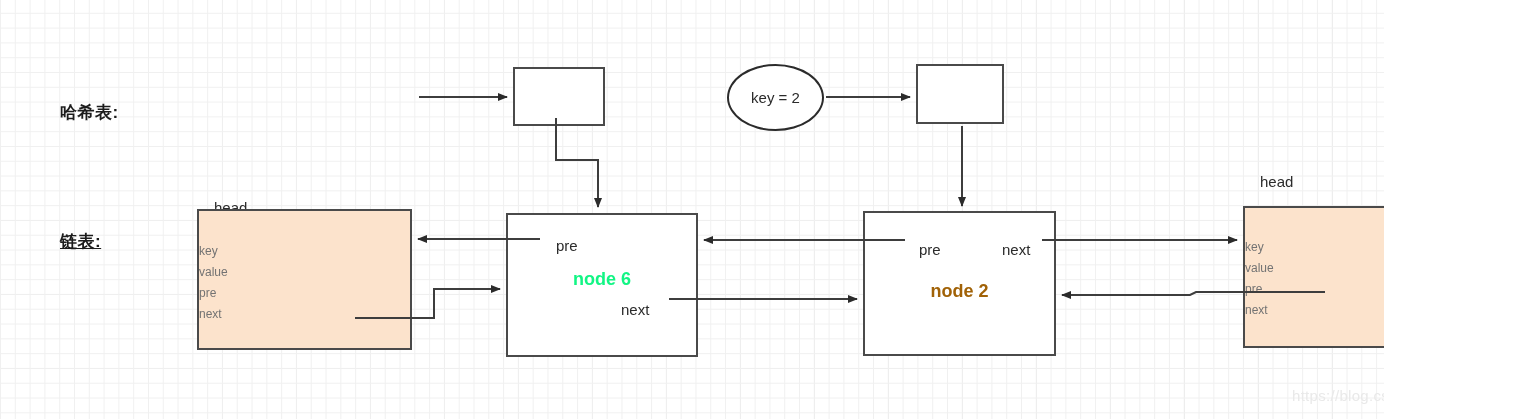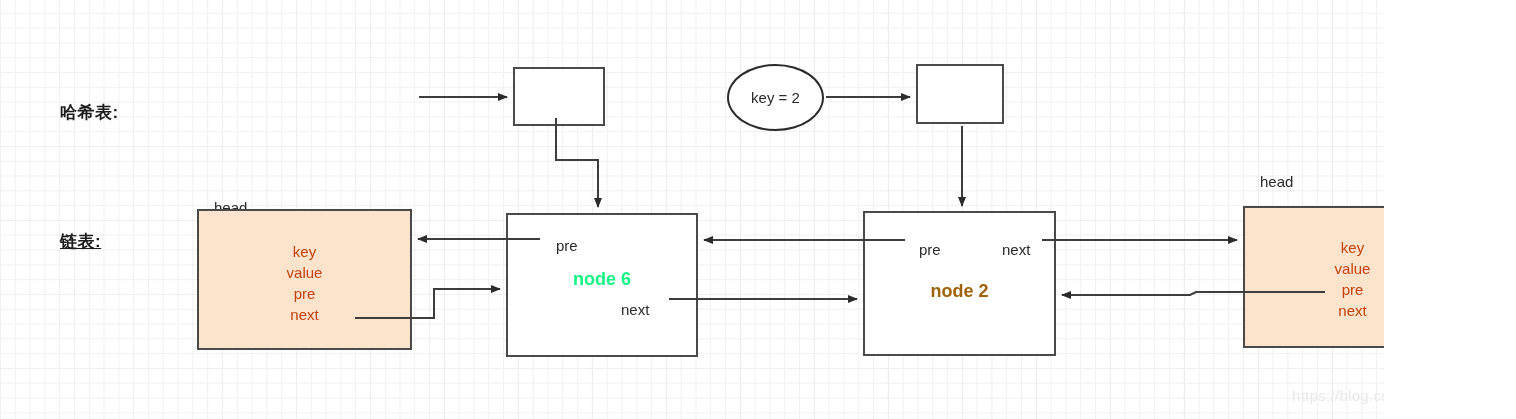--- a/index.html
+++ b/index.html
@@ -52,24 +52,24 @@
   .field {
     position: absolute;
     font-size: 15px;
     color: #2b2b2b;
     white-space: nowrap;
   }
   .field-stack {
     position: absolute;
     left: 0;
     right: 0;
-    text-align: center;
-    font-size: 15px;
+    text-align: left;
+    font-size: 12px;
     line-height: 21px;
-    color: #c2410c;
+    color: #737373;
   }
   .node-title {
     position: absolute;
     left: 0;
     right: 0;
     text-align: center;
     font-size: 18px;
     font-weight: bold;
     white-space: nowrap;
   }

